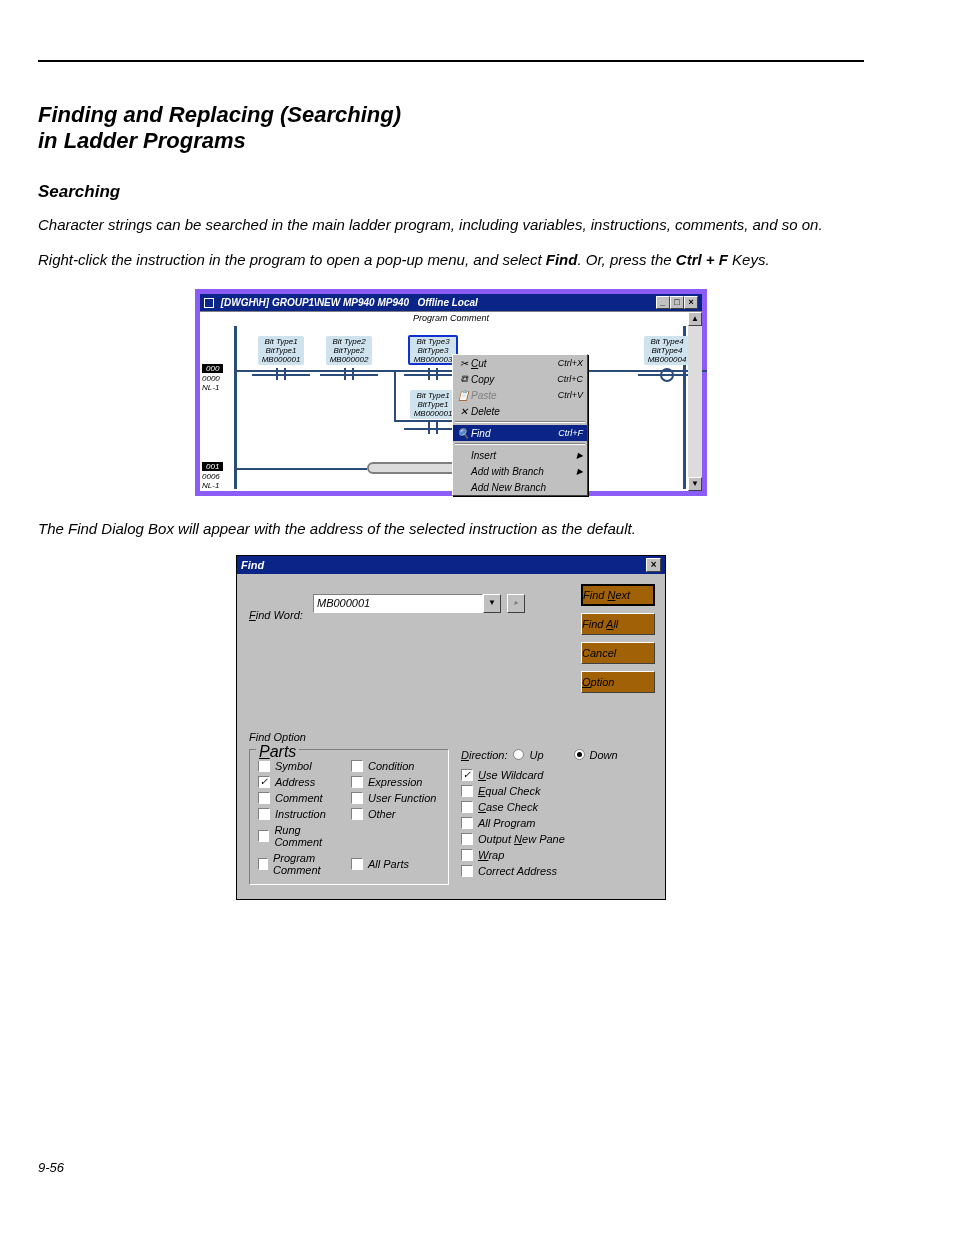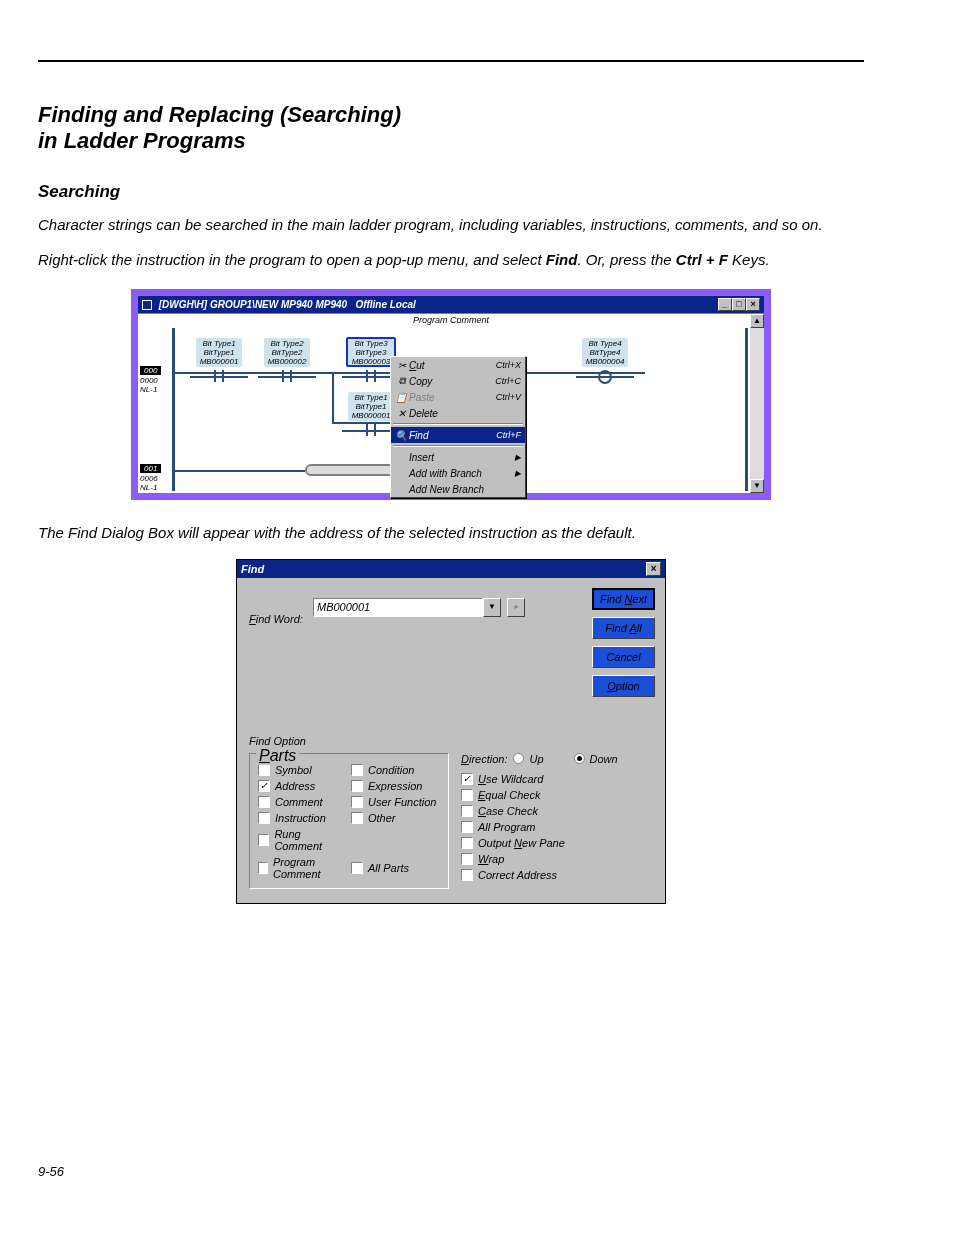--- a/index.html
+++ b/index.html
@@ -27,23 +27,23 @@
   .bold { font-weight: bold; }
   .section-head {
     font-size: 17px;
     font-weight: bold;
     margin-top: 28px;
     margin-bottom: 6px;
   }
 
   
   .fig1 {
-    width: 640px;
+    width: 512px;
     margin: 18px auto 22px auto;
-    border: 7px solid #8b5cf6;
+    border: 5px solid #8b5cf6;
     background: #84cc16;
     font-family: "MS Sans Serif", Tahoma, sans-serif;
     font-size: 10px;
     position: relative;
   }
   .fig1-title {
     background: #0a2488;
     color: #fff;
     height: 17px;
     line-height: 17px;
@@ -170,23 +170,23 @@
   .combo-btn, .aux-btn {
     width:18px; height:19px; background:#c0c0c0;
     border:1px solid #fff; border-right-color:#404040; border-bottom-color:#404040;
     text-align:center; line-height:16px; font-size:8px;
   }
   .aux-btn { margin-left:6px; color:#808080; }
   .btn-col {
     position:absolute; top:10px; right:10px; display:flex; flex-direction:column; gap:7px;
   }
   .winbtn {
-    width:63px; height:22px; background:#1d4ed8;
+    width:74px; height:22px; background:#a16207;
     border:1px solid #fff; border-right-color:#404040; border-bottom-color:#404040;
-    font-size:11px; text-align:center; line-height:20px;
+    font-size:11px; text-align:left; line-height:20px;
   }
   .winbtn.def { border:2px solid #000; line-height:18px; }
   .fo-label { margin-top:110px; }
   .fo-area { display:flex; margin-top:6px; }
   .groupbox {
     border:1px solid #808080; border-right-color:#fff; border-bottom-color:#fff;
     position:relative; padding:10px 8px 8px 8px;
   }
   .groupbox .gb-title {
     position:absolute; top:-7px; left:6px; background:#c0c0c0; padding:0 3px; font-size:16px;

